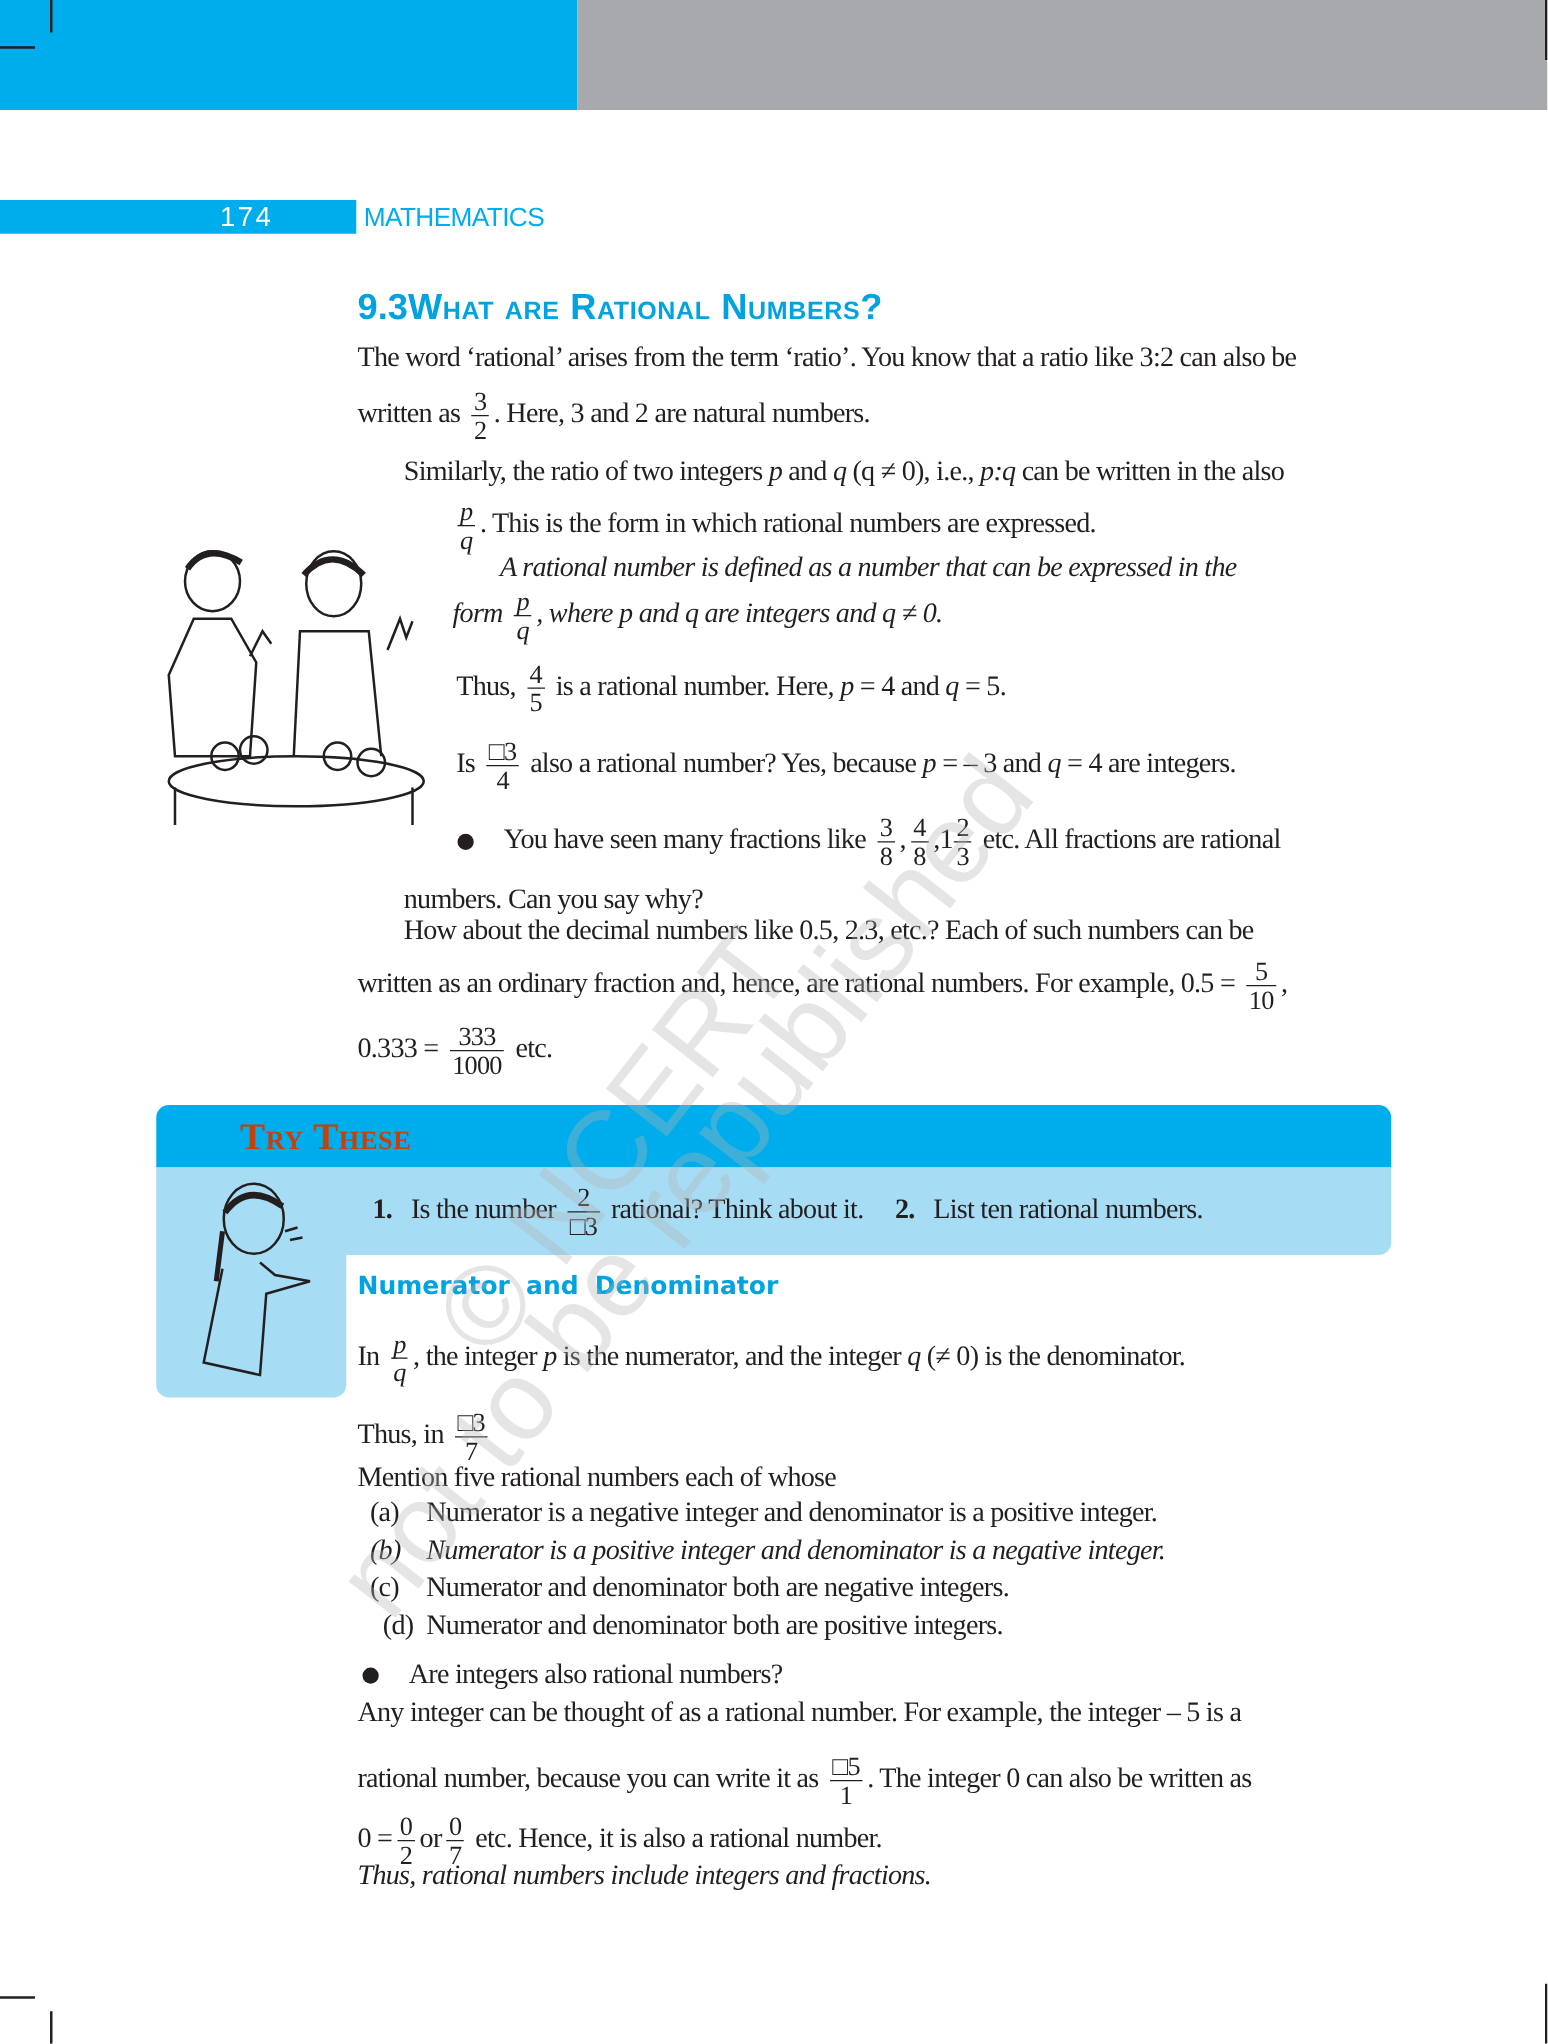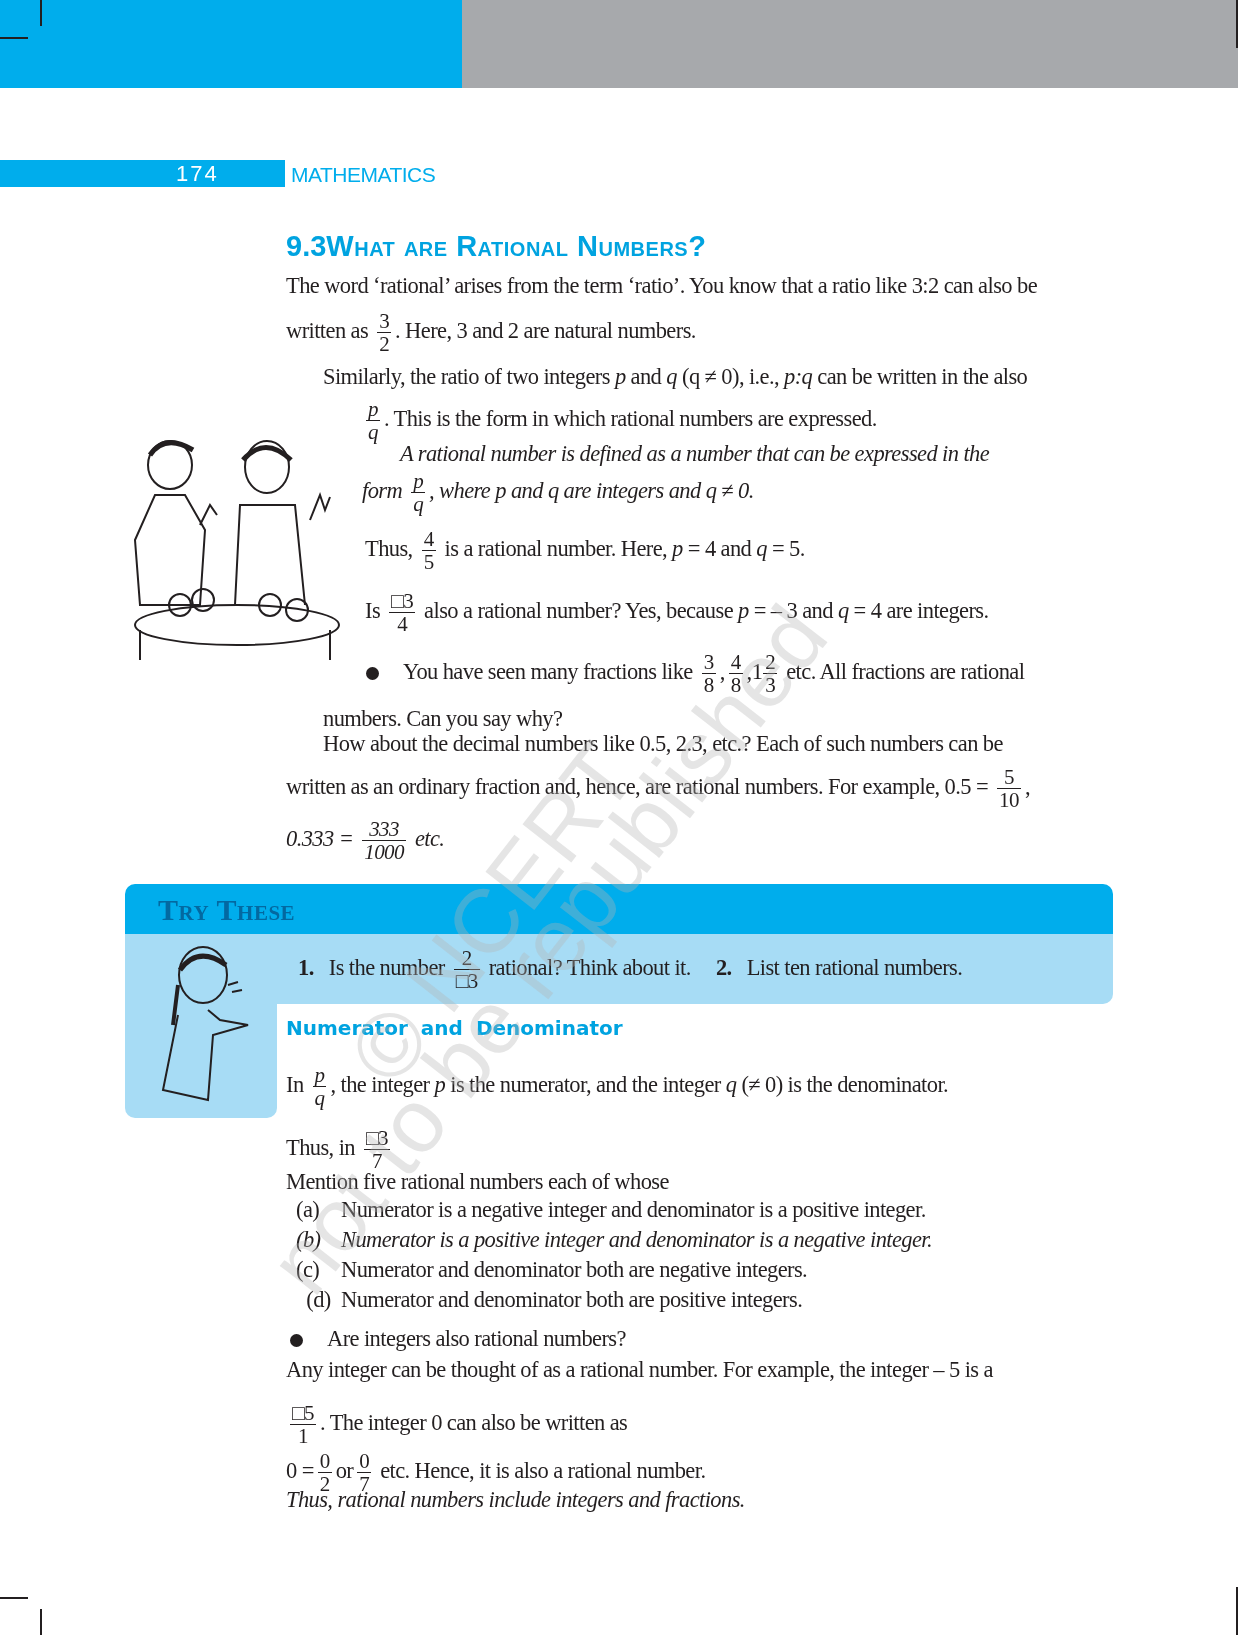--- a/index.html
+++ b/index.html
@@ -21,21 +21,21 @@
   .line { position:absolute; font-size:22.5px; line-height:26px; white-space:nowrap; letter-spacing:-0.6px; }
   .it { font-style:italic; }
   .frac { display:inline-block; vertical-align:middle; text-align:center; line-height:22px; margin:0 4px; font-size:21px; }
   .frac .n { display:block; border-bottom:1.3px solid #231f20; padding:0 2px; }
   .frac .d { display:block; padding:0 2px; }
   .mixed { display:inline-block; vertical-align:middle; }
   .bullet { display:inline-block; width:13px; height:13px; border-radius:50%; background:#231f20; vertical-align:middle; margin-right:24px; }
   .box-head { left:125px; top:884px; width:988px; height:50px; background:#00adec; border-radius:10px 10px 0 0; }
   .box-body { left:125px; top:934px; width:988px; height:70px; background:#a7dcf5; border-radius:0 0 10px 0; }
   .box-side { left:125px; top:1004px; width:152px; height:114px; background:#a7dcf5; border-radius:0 0 10px 10px; }
-  .try-title { left:158px; top:893px; color:#0369a1; font-family:"Liberation Serif","DejaVu Serif",serif; font-weight:bold;
+  .try-title { left:192px; top:893px; color:#c2410c; font-family:"Liberation Serif","DejaVu Serif",serif; font-weight:bold;
                font-size:30px; font-variant:small-caps; letter-spacing:0.5px; white-space:nowrap; }
   .subhead { left:286px; top:1016px; color:#00a3e0; font-family:"DejaVu Sans","Liberation Sans",sans-serif; font-weight:bold; font-size:20px; word-spacing:6px; }
   .watermark { position:absolute; color:rgba(180,180,180,0.35); font-family:"Liberation Sans","DejaVu Sans",sans-serif;
                white-space:nowrap; transform-origin:left bottom; pointer-events:none; }
   svg.ill { position:absolute; }
 </style>
 </head>
 <body>
 
 <div class="abs top-blue"></div>
@@ -84,21 +84,21 @@
 <div class="line" style="left:366px;top:651px;">
   <span class="bullet"></span><span>You have seen many fractions like</span>
   <span class="frac"><span class="n">3</span><span class="d">8</span></span>,<span class="frac"><span class="n">4</span><span class="d">8</span></span>,<span class="mixed"><span>1</span><span class="frac" style="margin-left:1px"><span class="n">2</span><span class="d">3</span></span></span><span> etc. All fractions are rational</span>
 </div>
 <div class="line" style="left:323px;top:706px;">numbers. Can you say why?</div>
 <div class="line" style="left:323px;top:731px;">How about the decimal numbers like 0.5, 2.3, etc.? Each of such numbers can be</div>
 <div class="line" style="left:286px;top:766px;">
   <span>written as an ordinary fraction and, hence, are rational numbers. For example, 0.5 =</span>
   <span class="frac"><span class="n">5</span><span class="d">10</span></span>,
 </div>
-<div class="line" style="left:286px;top:818px;font-style:italic;">
+<div class="line" style="left:286px;top:818px;">
   <span>0.333 =</span>
   <span class="frac"><span class="n">333</span><span class="d">1000</span></span><span> etc.</span>
 </div>
 
 <div class="abs box-head"></div>
 <div class="abs box-body"></div>
 <div class="abs box-side"></div>
 <div class="abs try-title">Try These</div>
 <div class="line" style="left:298px;top:947px;">
   <b>1.</b>&nbsp;&nbsp;
@@ -123,20 +123,21 @@
     <div class="line" style="left: 296px; top: 1227px; font-style: italic;"><span style="display: inline-block; width: 45px;">(b)</span><span>Numerator is a positive integer and denominator is a negative integer.</span></div>
     <div class="line" style="left: 296px; top: 1257px;"><span style="display: inline-block; width: 45px;">(c)</span><span>Numerator and denominator both are negative integers.</span></div>
     <div class="line" style="left: 296px; top: 1287px; text-align: center;"><span style="display: inline-block; width: 45px;">(d)</span><span>Numerator and denominator both are positive integers.</span></div>
   </div>
 
 <div class="line" style="left:290px;top:1326px;">
   <span class="bullet"></span><span>Are integers also rational numbers?</span>
 </div>
 <div class="line" style="left:286px;top:1357px;">Any integer can be thought of as a rational number. For example, the integer – 5 is a</div>
 <div class="line" style="left:286px;top:1402px;">
+  <span>rational number, because you can write it as</span>
   <span class="frac"><span class="n">□5</span><span class="d">1</span></span><span>. The integer 0 can also be written as</span>
 </div>
 <div class="line" style="left:286px;top:1450px;">
   <span>0 =</span><span class="frac"><span class="n">0</span><span class="d">2</span></span><span>or</span><span class="frac"><span class="n">0</span><span class="d">7</span></span><span> etc. Hence, it is also a rational number.</span>
 </div>
 <div class="line it" style="left:286px;top:1487px;">Thus, rational numbers include integers and fractions.</div>
 
 <svg class="ill" style="left:125px;top:425px;" width="235" height="240" viewBox="0 0 235 240" fill="none" stroke="#231f20" stroke-width="2">
   <ellipse cx="45" cy="40" rx="22" ry="24"></ellipse>
   <path d="M25 30 Q40 8 68 25" stroke-width="5"></path>

